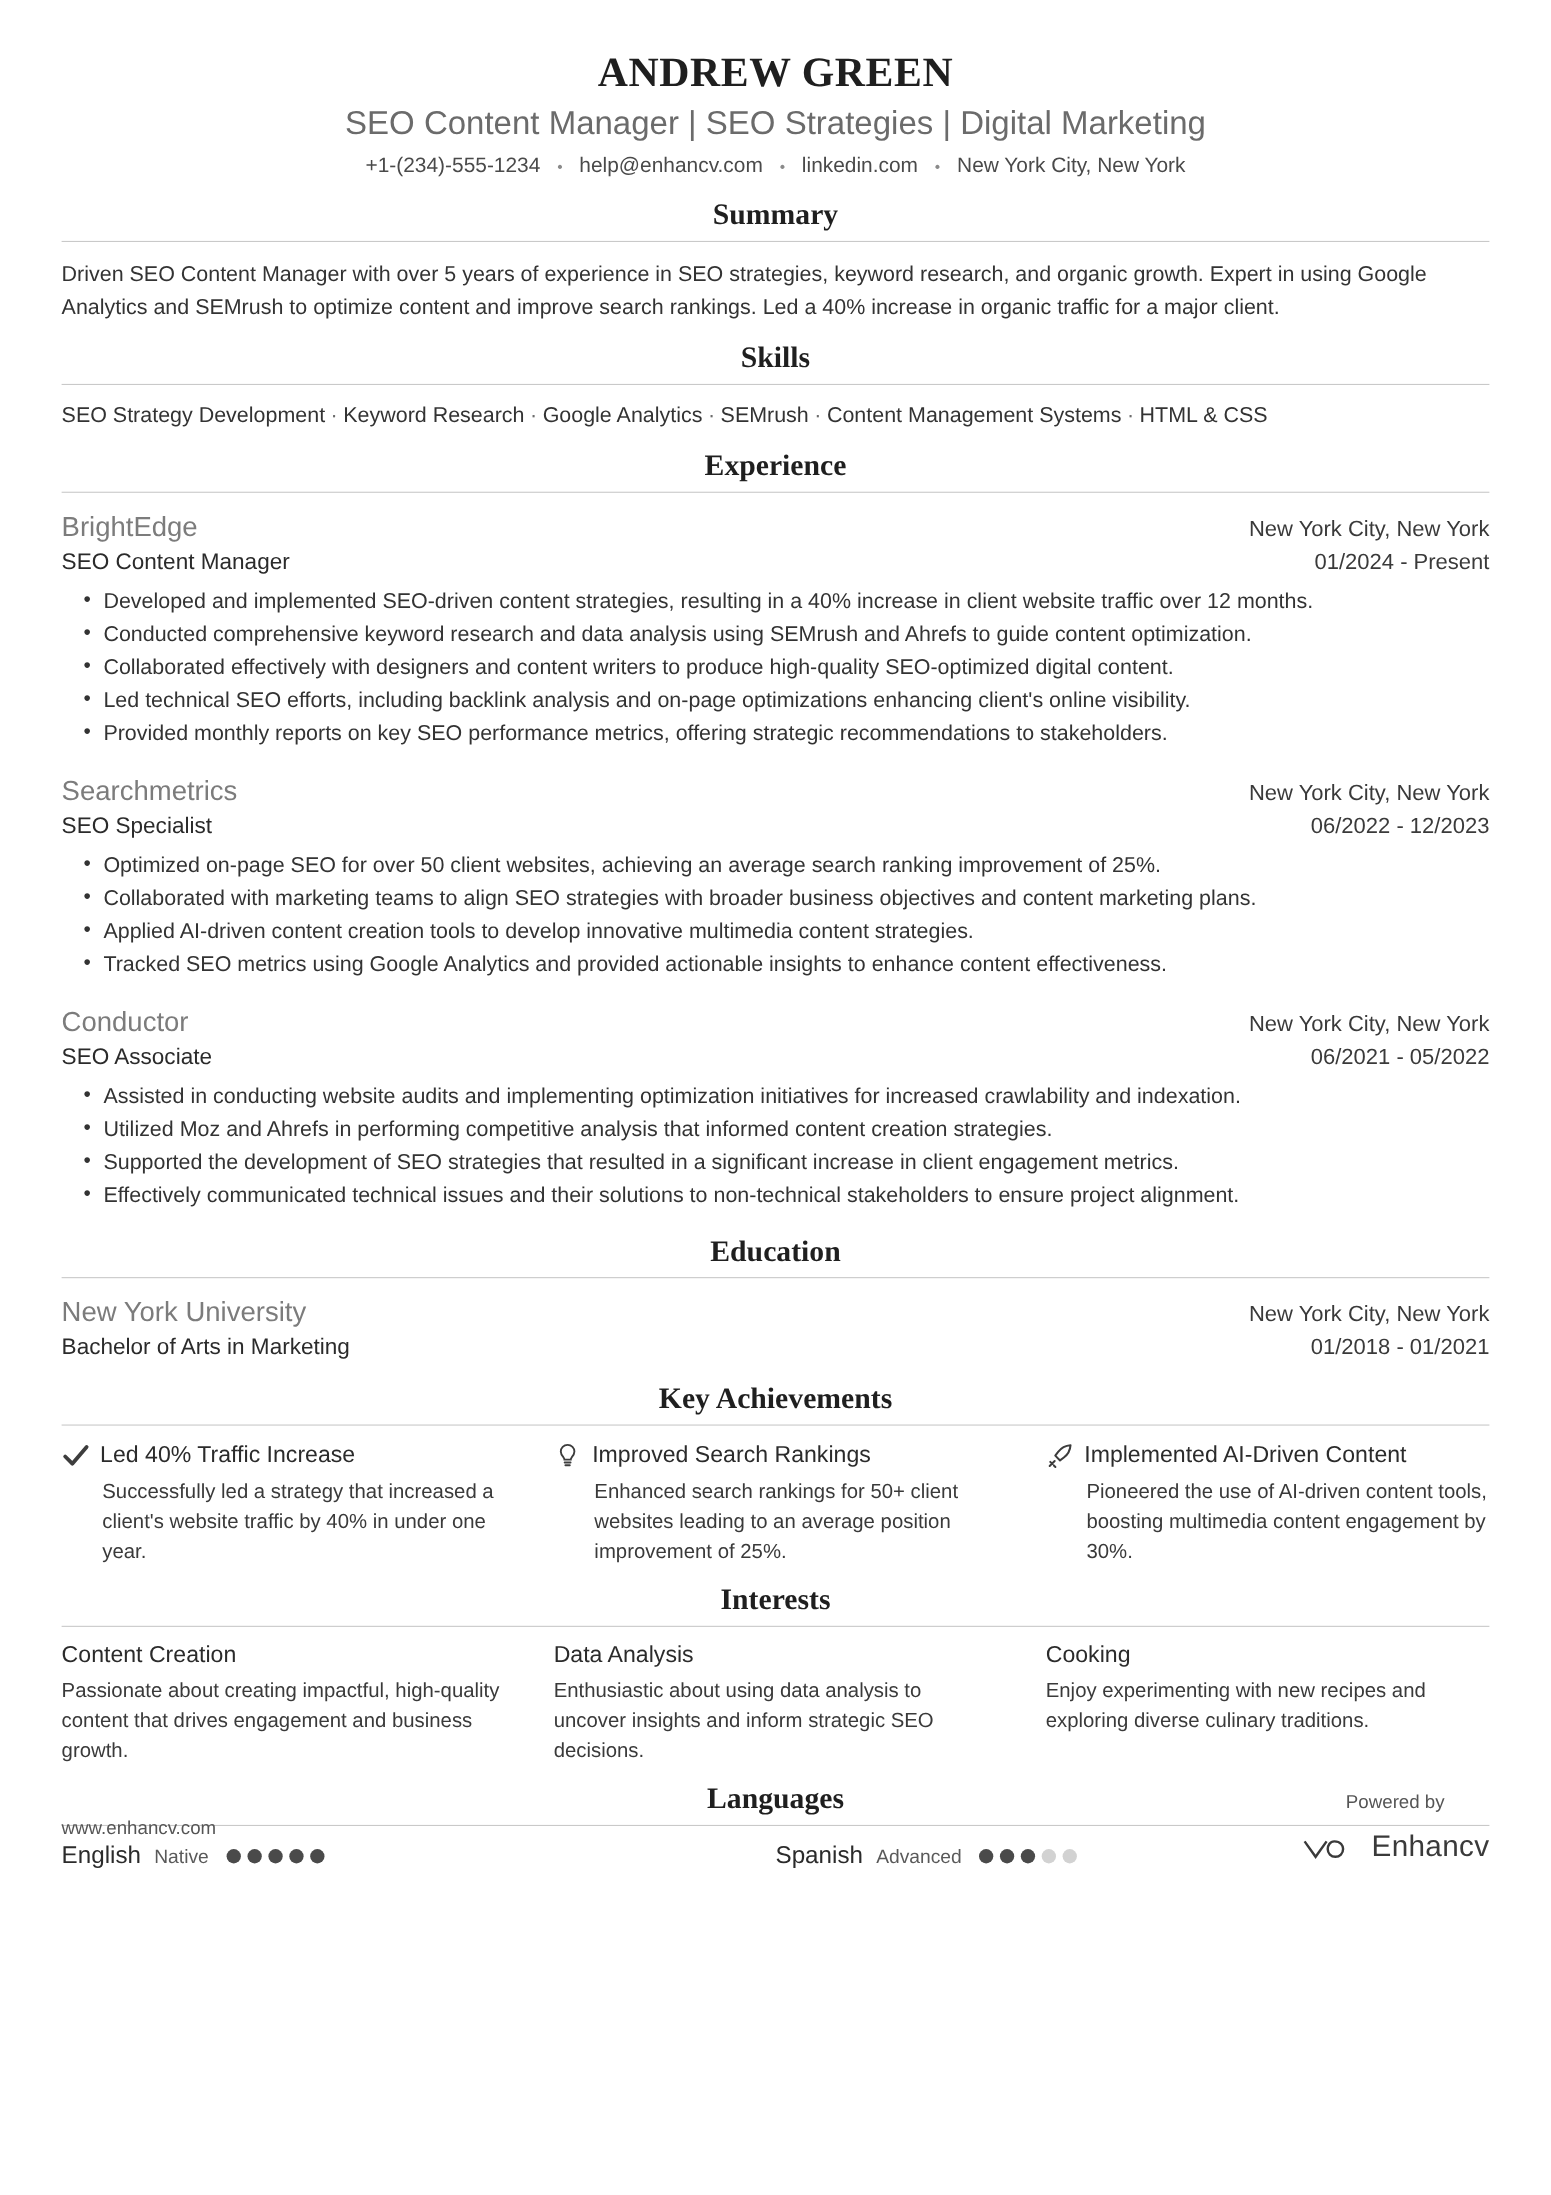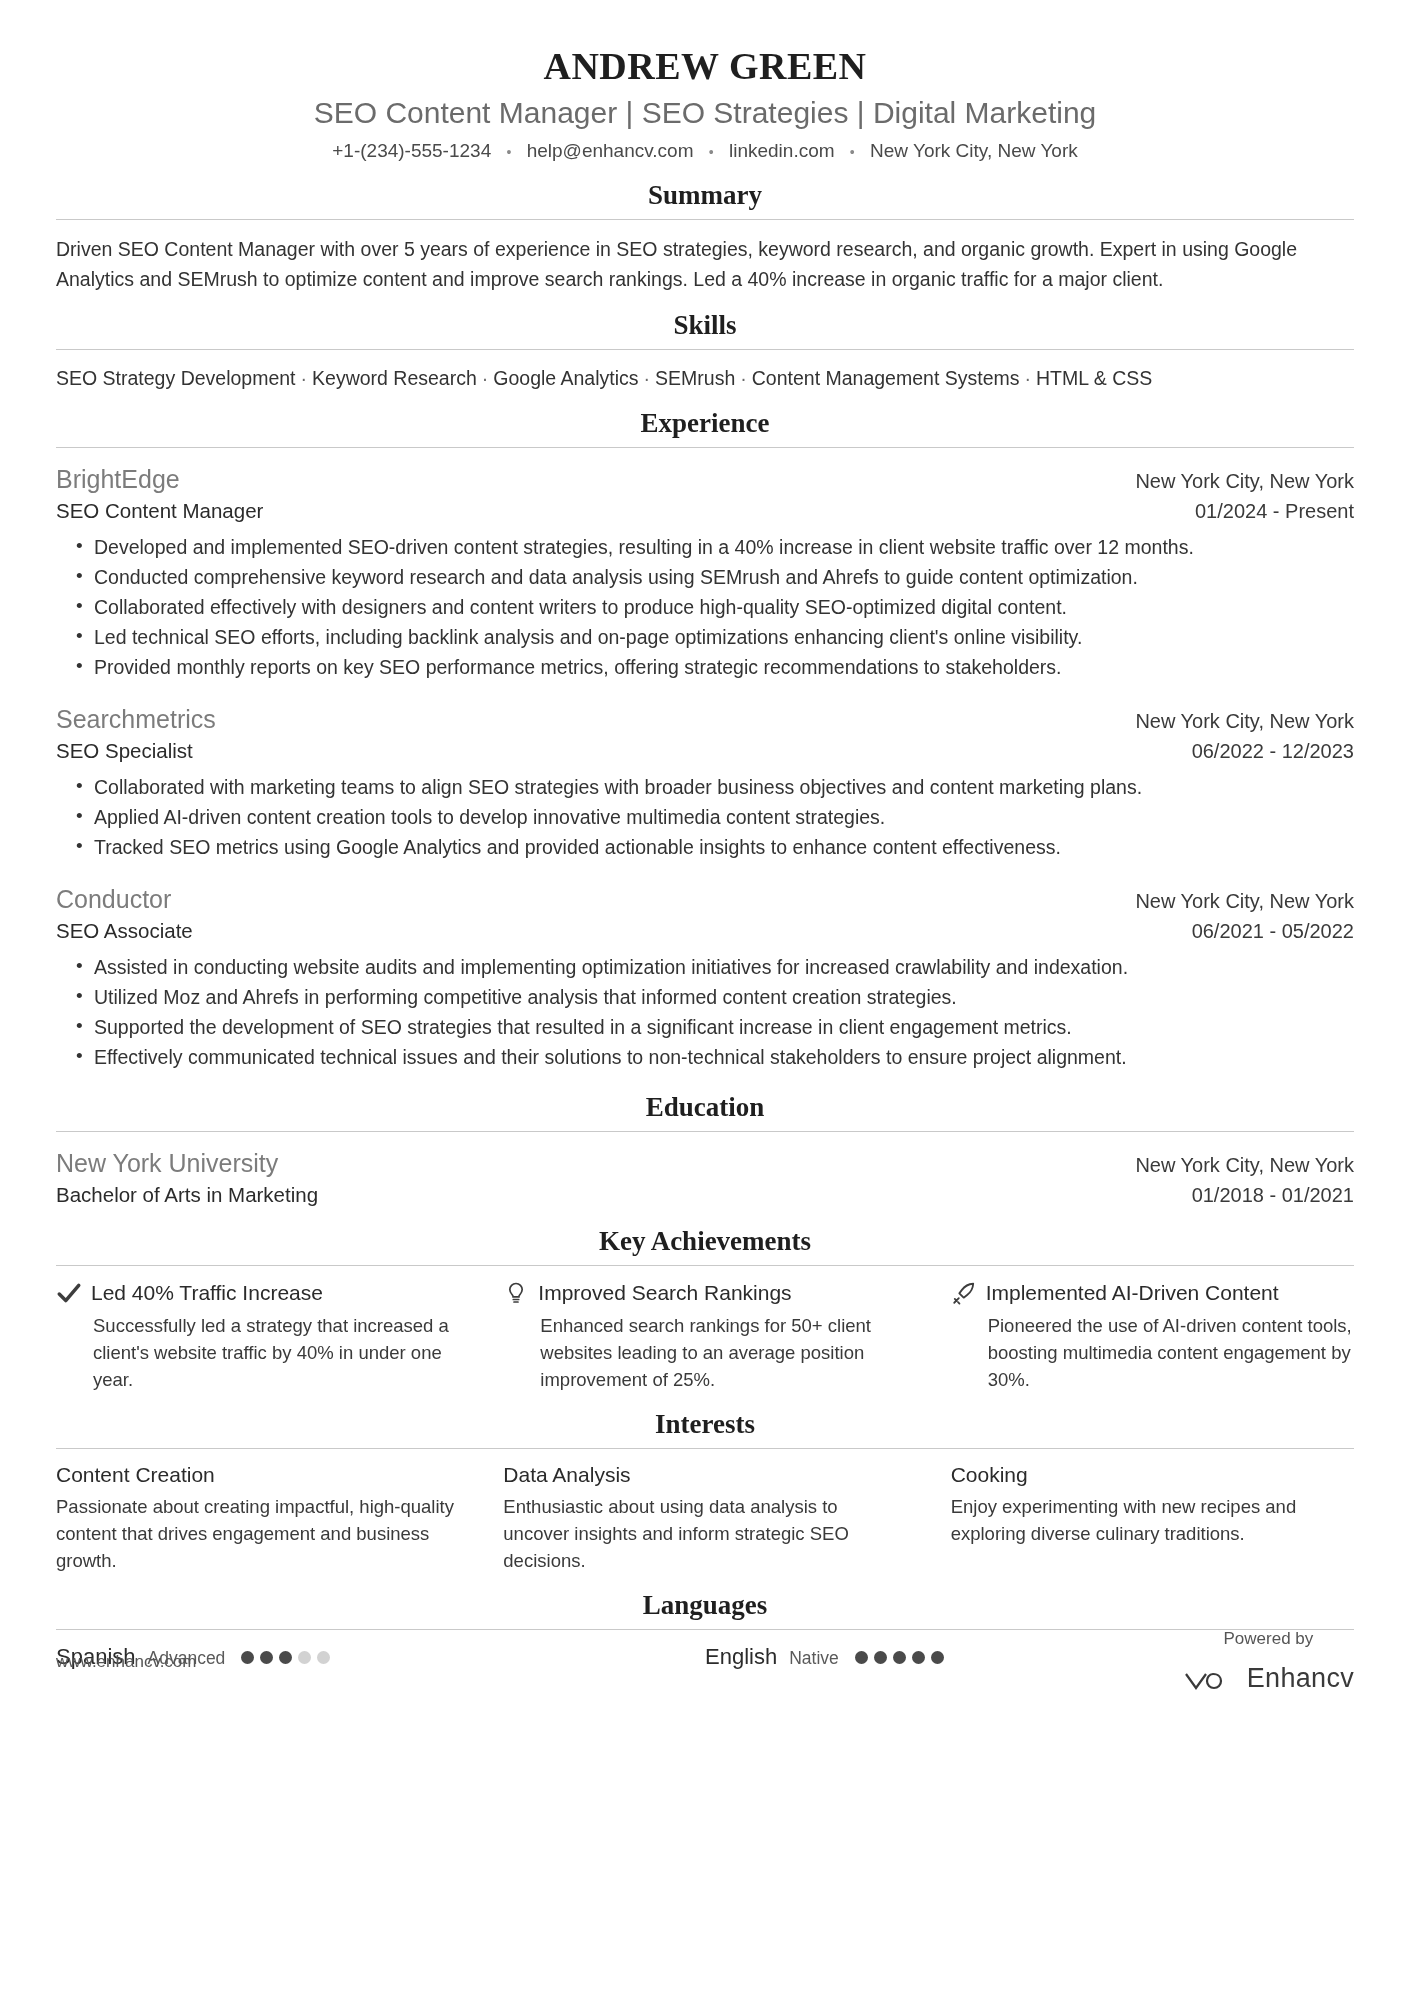--- a/index.html
+++ b/index.html
@@ -298,20 +298,21 @@
         <div class="job">
           <div class="job-row">
             <div class="company">Searchmetrics</div>
             <div class="location">New York City, New York</div>
           </div>
           <div class="job-row">
             <div class="role">SEO Specialist</div>
             <div class="dates">06/2022 - 12/2023</div>
           </div>
           <ul class="bullets">
+            <li>Optimized on-page SEO for over 50 client websites, achieving an average search ranking improvement of 25%.</li>
             <li>Collaborated with marketing teams to align SEO strategies with broader business objectives and content marketing plans.</li>
             <li>Applied AI-driven content creation tools to develop innovative multimedia content strategies.</li>
             <li>Tracked SEO metrics using Google Analytics and provided actionable insights to enhance content effectiveness.</li>
           </ul>
         </div>
         <div class="job">
           <div class="job-row">
             <div class="company">Conductor</div>
             <div class="location">New York City, New York</div>
           </div>
@@ -405,39 +406,39 @@
           <div class="int-text">Enjoy experimenting with new recipes and exploring diverse culinary traditions.</div>
         </div>
       </div>
   </div>
 
   <div class="section">
     <div class="section-title">Languages</div>
     <hr class="rule">
     <div class="langs" id="languages-list">
         <div class="lang">
+          <span class="lang-name">English</span>
+          <span class="lang-level">Native</span>
+          <span class="dots">
+            <span class="dot"></span>
+            <span class="dot"></span>
+            <span class="dot"></span>
+            <span class="dot"></span>
+            <span class="dot"></span>
+          </span>
+        </div>
+        <div class="lang">
           <span class="lang-name">Spanish</span>
           <span class="lang-level">Advanced</span>
           <span class="dots">
             <span class="dot"></span>
             <span class="dot"></span>
             <span class="dot"></span>
             <span class="dot off"></span>
             <span class="dot off"></span>
-          </span>
-        </div>
-        <div class="lang">
-          <span class="lang-name">English</span>
-          <span class="lang-level">Native</span>
-          <span class="dots">
-            <span class="dot"></span>
-            <span class="dot"></span>
-            <span class="dot"></span>
-            <span class="dot"></span>
-            <span class="dot"></span>
           </span>
         </div>
       </div>
   </div>
 
   <div class="footer">
     <div class="footer-url">www.enhancv.com</div>
     <div class="footer-right">
       <span class="powered">Powered by</span>
       <span class="brand">

